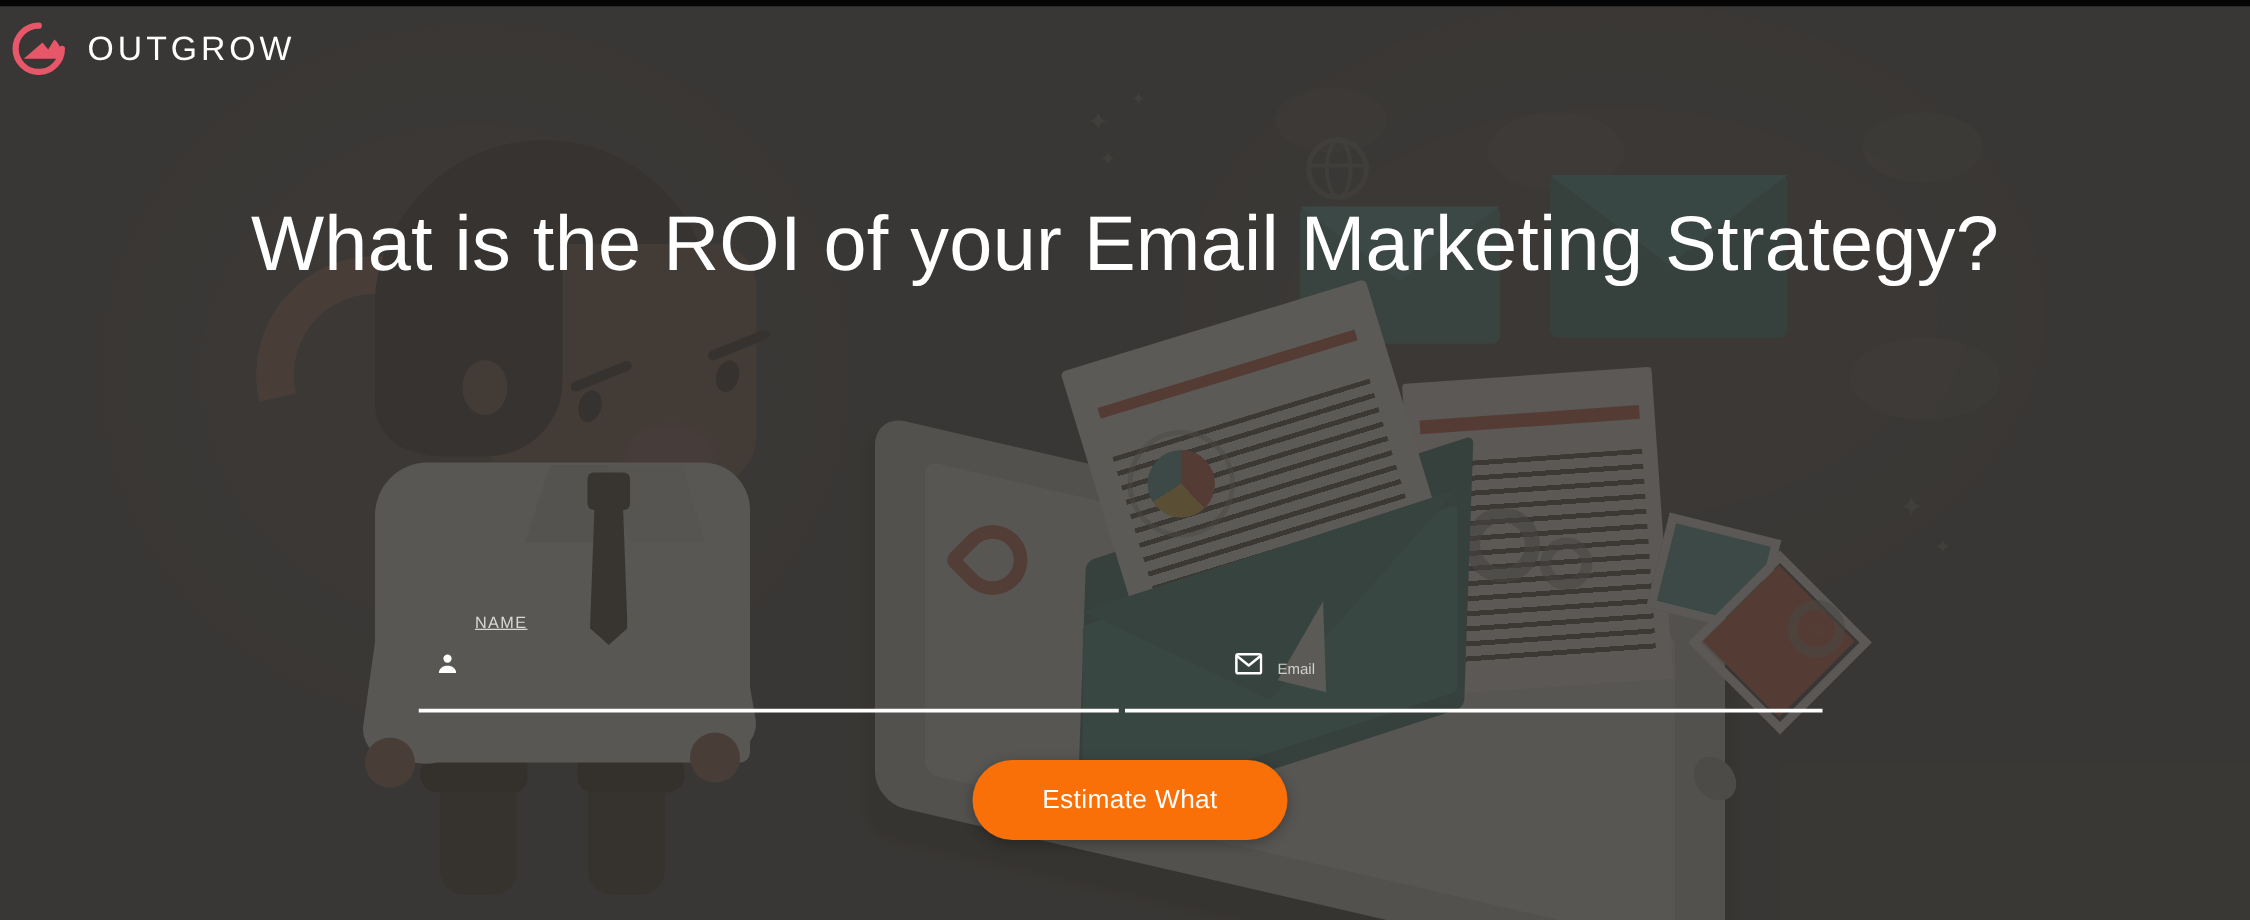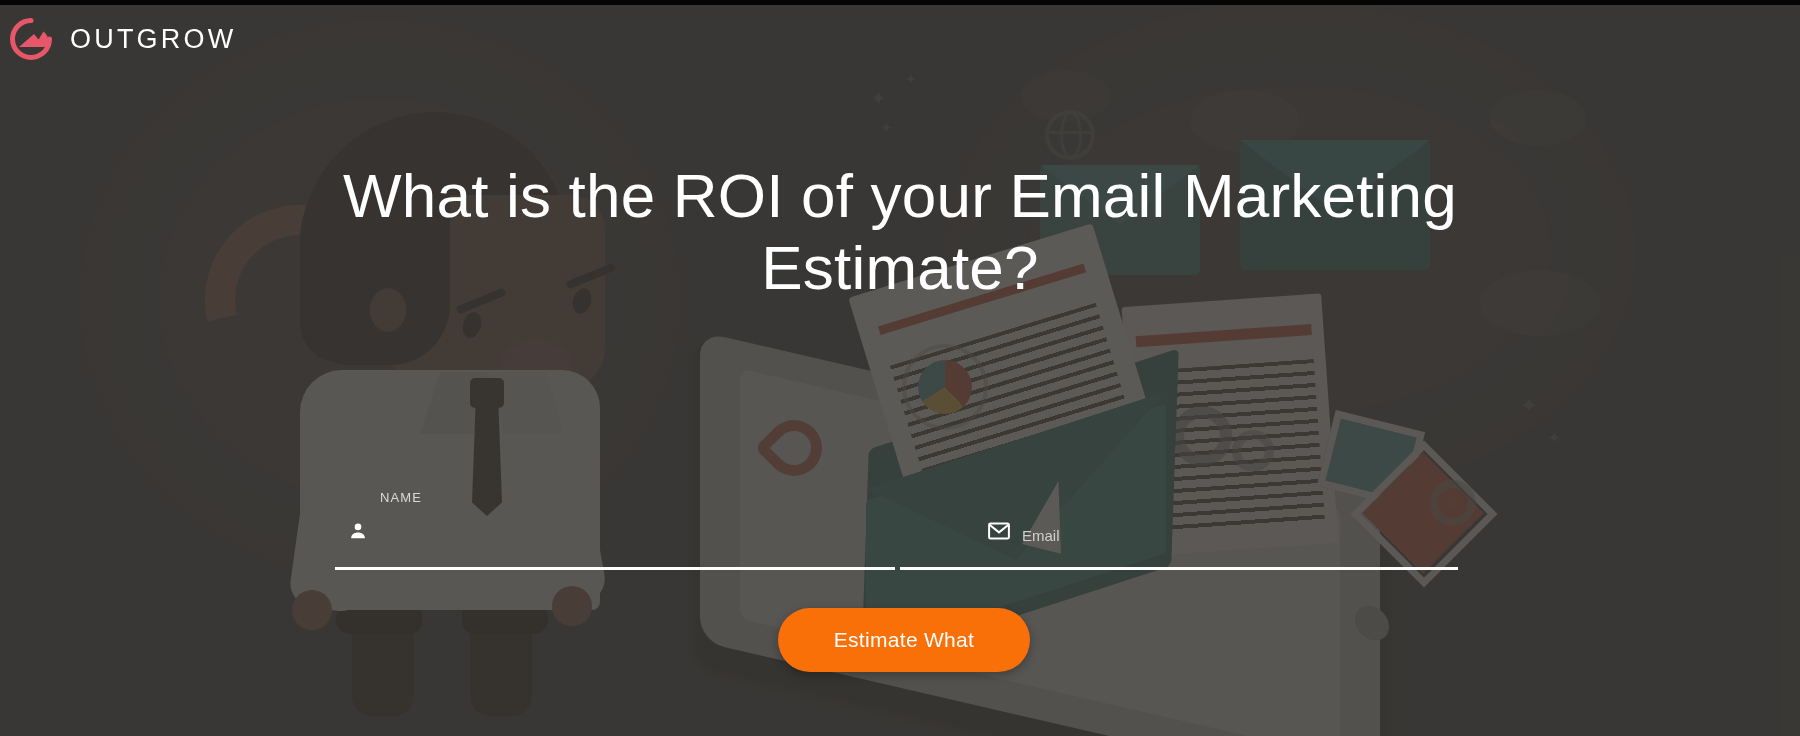--- a/index.html
+++ b/index.html
@@ -354,35 +354,35 @@
     height:80px;
   }
   .field {
     position:absolute; height:80px;
   }
   .field.name  { left:335px; width:560px; }
   .field.email { left:900px; width:558px; }
 
   .float-label {
     position:absolute; left:45px; top:0;
-    color:#d8d9d5; font-size:13px; letter-spacing:1.1px;
+    color:#d8d9d5; font-size:13px; letter-spacing:1.1px;text-decoration:underline;
   }
   .field-line {
     position:absolute; left:0; bottom:0; width:100%; height:3px;
     background:#ffffff;
   }
   .field-icon {
     position:absolute; left:12px; bottom:28px;
     width:22px; height:22px; color:#ffffff;
   }
   .field-input {
     position:absolute; left:45px; bottom:18px;
     width:calc(100% - 55px); height:34px;
     background:transparent; border:0; outline:none;
-    color:#ffffff; font-size:15px;
+    color:#ffffff; font-size:12px;
     font-family:"Liberation Sans", sans-serif;
   }
   .field-input::placeholder { color:#cfd0cb; opacity:1; }
 
   .field.email .field-icon { left:88px; bottom:26px; }
   .field.email .field-input { left:122px; }
 
   .cta {
     position:absolute; left:778px; top:608px;
     width:252px; height:64px;
@@ -488,21 +488,21 @@
     <span class="logo-mark">
       <svg width="46" height="46" viewBox="0 0 46 46" xmlns="http://www.w3.org/2000/svg">
         <path d="M23 4.5 A18.5 18.5 0 1 0 41.5 23" fill="none" stroke="#e8566a" stroke-width="5" stroke-linecap="round"></path>
         <path d="M41.5 23 A18.5 18.5 0 0 0 23 4.5" fill="none" stroke="#e8566a" stroke-width="5" stroke-linecap="round" opacity="0"></path>
         <path d="M11 31 L26 18 L30.5 23.5 L35.5 15.5 C40 19 41.8 25 39.5 31 Z" fill="#e8566a"></path>
       </svg>
     </span>
     <span class="logo-text">OUTGROW</span>
   </div>
 
-  <h1 class="headline">What is the ROI of your Email Marketing Estimate?</h1>
+  <h1 class="headline">What is the ROI of your Email Marketing Strategy?</h1>
 
   <div class="form-row">
 
     <div class="field name">
       <span class="float-label">NAME</span>
       <span class="field-icon">
         <svg width="22" height="22" viewBox="0 0 24 24" fill="#ffffff" xmlns="http://www.w3.org/2000/svg">
           <circle cx="12" cy="7.5" r="3.6"></circle>
           <path d="M4.5 20c0-4 3.4-6.3 7.5-6.3S19.5 16 19.5 20z"></path>
         </svg>

